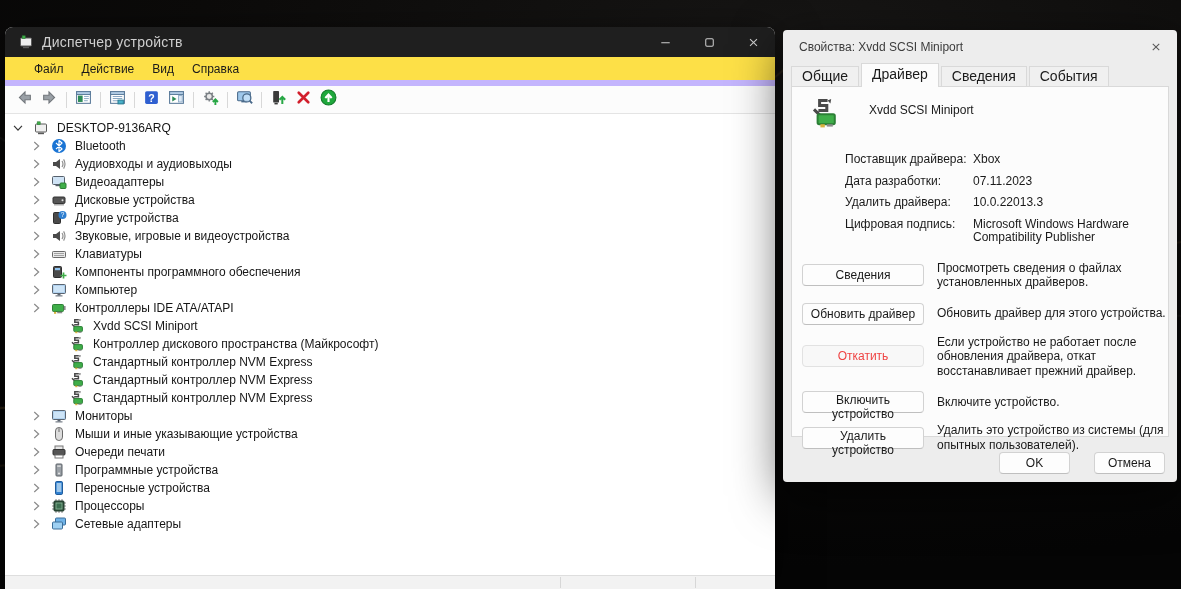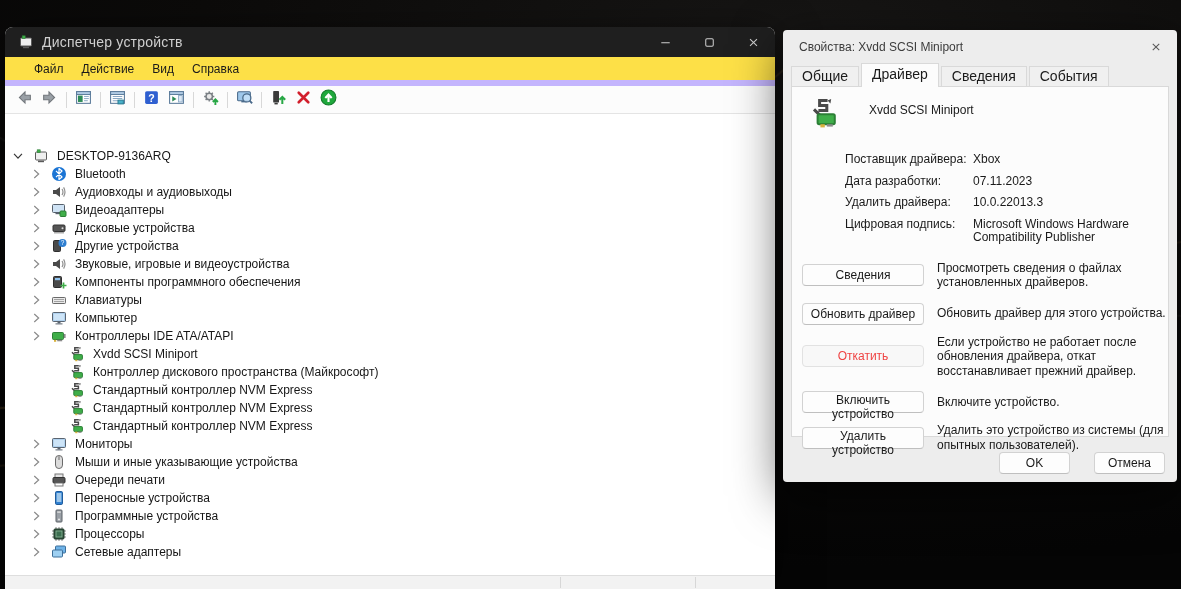--- a/index.html
+++ b/index.html
@@ -33,21 +33,21 @@
   .dm-menubar{height:23px;background:#fde047;display:flex;align-items:center;
       padding-left:20px;font-size:12px;color:#1a1a1a;flex:0 0 auto;border-bottom:6px solid #c4b5fd;}
   .menu-item{padding:3px 9px;border-radius:3px;}
   .dm-toolbar{height:27px;background:#fcfcfc;border-bottom:1px solid #e4e4e4;
       display:flex;align-items:center;padding-left:7px;flex:0 0 auto;}
   .tool-btn{width:25px;height:23px;display:flex;align-items:center;justify-content:center;border-radius:3px;}
   .tool-btn svg{width:17px;height:17px;}
   .tool-sep{width:1px;height:16px;background:#d8d8d8;margin:0 4px;}
   .dm-tree{flex:1 1 auto;background:#fff;padding-top:5px;font-size:12px;color:#161616;overflow:hidden;}
   .tree-row{height:18px;display:flex;align-items:center;white-space:nowrap;}
-  .tree-row.lvl0{padding-left:6px;margin-top:28px;}
+  .tree-row.lvl0{padding-left:6px;}
   .tree-row.lvl1{padding-left:24px;}
   .tree-row.lvl2{padding-left:64px;}
   .tw-chev{width:14px;height:14px;margin-right:8px;flex:0 0 auto;}
   .tw-chev svg{width:14px;height:14px;}
   .tw-icon{width:16px;height:16px;margin-right:8px;flex:0 0 auto;}
   .tw-icon svg{width:16px;height:16px;}
   .dm-statusbar{height:13px;background:#f2f2f2;border-top:1px solid #dedede;position:relative;flex:0 0 auto;}
   .sb-sep{position:absolute;top:1px;bottom:1px;width:1px;background:#d7d7d7;}
 
   
@@ -281,35 +281,35 @@
             <path d="M2 6 H5 L9 3 V13 L5 10 H2 Z" fill="#4a4a4a"></path>
             <path d="M11 5 Q13 8 11 11 M12.6 3.4 Q15.4 8 12.6 12.6" stroke="#8f8f8f" fill="none" stroke-width="1.2"></path>
           </svg></span>
     <span class="tw-label">Звуковые, игровые и видеоустройства</span>
   </div>
       <div class="tree-row lvl1">
     <span class="tw-chev"><svg viewBox="0 0 16 16">
             <path d="M6 3.5 L11 8 L6 12.5" fill="none" stroke="#8a8a8a" stroke-width="1.4"></path>
           </svg></span>
     <span class="tw-icon"><svg viewBox="0 0 16 16">
+            <rect x="1.5" y="5.5" width="13" height="6" rx="0.8" fill="#e9e9e9" stroke="#6a6a6a"></rect>
+            <path d="M3 7.5 H13 M3 9.5 H13" stroke="#9a9a9a" stroke-width="0.9"></path>
+          </svg></span>
+    <span class="tw-label">Клавиатуры</span>
+  </div>
+      <div class="tree-row lvl1">
+    <span class="tw-chev"><svg viewBox="0 0 16 16">
+            <path d="M6 3.5 L11 8 L6 12.5" fill="none" stroke="#8a8a8a" stroke-width="1.4"></path>
+          </svg></span>
+    <span class="tw-icon"><svg viewBox="0 0 16 16">
             <rect x="2.5" y="2.5" width="8" height="11" rx="1" fill="#4a4a4a" stroke="#2e2e2e"></rect>
             <rect x="4" y="4" width="5" height="2.2" fill="#8fc3ef"></rect>
             <path d="M12.5 8.5 V14.5 M9.5 11.5 H15.5" stroke="#3fae49" stroke-width="1.7"></path>
           </svg></span>
     <span class="tw-label">Компоненты программного обеспечения</span>
-  </div>
-      <div class="tree-row lvl1">
-    <span class="tw-chev"><svg viewBox="0 0 16 16">
-            <path d="M6 3.5 L11 8 L6 12.5" fill="none" stroke="#8a8a8a" stroke-width="1.4"></path>
-          </svg></span>
-    <span class="tw-icon"><svg viewBox="0 0 16 16">
-            <rect x="1.5" y="5.5" width="13" height="6" rx="0.8" fill="#e9e9e9" stroke="#6a6a6a"></rect>
-            <path d="M3 7.5 H13 M3 9.5 H13" stroke="#9a9a9a" stroke-width="0.9"></path>
-          </svg></span>
-    <span class="tw-label">Клавиатуры</span>
   </div>
       <div class="tree-row lvl1">
     <span class="tw-chev"><svg viewBox="0 0 16 16">
             <path d="M6 3.5 L11 8 L6 12.5" fill="none" stroke="#8a8a8a" stroke-width="1.4"></path>
           </svg></span>
     <span class="tw-icon"><svg viewBox="0 0 16 16">
             <rect x="1.5" y="2.5" width="13" height="9" rx="1" fill="#9ec7ea" stroke="#5a6470"></rect>
             <rect x="2.6" y="3.6" width="10.8" height="6.8" fill="#cde4f7"></rect>
             <rect x="6.5" y="12" width="3" height="1.4" fill="#5a6470"></rect>
             <rect x="4.5" y="13.4" width="7" height="1" fill="#5a6470"></rect>
@@ -414,35 +414,35 @@
             <rect x="2" y="5.5" width="12" height="5.5" rx="1" fill="#555" stroke="#333"></rect>
             <rect x="4" y="11" width="8" height="3" fill="#fff" stroke="#777"></rect>
           </svg></span>
     <span class="tw-label">Очереди печати</span>
   </div>
       <div class="tree-row lvl1">
     <span class="tw-chev"><svg viewBox="0 0 16 16">
             <path d="M6 3.5 L11 8 L6 12.5" fill="none" stroke="#8a8a8a" stroke-width="1.4"></path>
           </svg></span>
     <span class="tw-icon"><svg viewBox="0 0 16 16">
-            <rect x="4.5" y="1.5" width="7" height="13" rx="1.2" fill="#2f7fd0" stroke="#1f5c9c"></rect>
-            <rect x="5.6" y="3" width="4.8" height="9" fill="#9ec7ea"></rect>
-          </svg></span>
-    <span class="tw-label">Переносные устройства</span>
-  </div>
-      <div class="tree-row lvl1">
-    <span class="tw-chev"><svg viewBox="0 0 16 16">
-            <path d="M6 3.5 L11 8 L6 12.5" fill="none" stroke="#8a8a8a" stroke-width="1.4"></path>
-          </svg></span>
-    <span class="tw-icon"><svg viewBox="0 0 16 16">
             <rect x="5" y="2" width="6" height="12" rx="0.8" fill="#9aa0a6" stroke="#5a6066"></rect>
             <rect x="6.2" y="3.5" width="3.6" height="1.2" fill="#e8e8e8"></rect>
             <circle cx="8" cy="11.5" r="1" fill="#e8e8e8"></circle>
           </svg></span>
     <span class="tw-label">Программные устройства</span>
+  </div>
+      <div class="tree-row lvl1">
+    <span class="tw-chev"><svg viewBox="0 0 16 16">
+            <path d="M6 3.5 L11 8 L6 12.5" fill="none" stroke="#8a8a8a" stroke-width="1.4"></path>
+          </svg></span>
+    <span class="tw-icon"><svg viewBox="0 0 16 16">
+            <rect x="4.5" y="1.5" width="7" height="13" rx="1.2" fill="#2f7fd0" stroke="#1f5c9c"></rect>
+            <rect x="5.6" y="3" width="4.8" height="9" fill="#9ec7ea"></rect>
+          </svg></span>
+    <span class="tw-label">Переносные устройства</span>
   </div>
       <div class="tree-row lvl1">
     <span class="tw-chev"><svg viewBox="0 0 16 16">
             <path d="M6 3.5 L11 8 L6 12.5" fill="none" stroke="#8a8a8a" stroke-width="1.4"></path>
           </svg></span>
     <span class="tw-icon"><svg viewBox="0 0 16 16">
             <path d="M5 1 V3 M8 1 V3 M11 1 V3 M5 13 V15 M8 13 V15 M11 13 V15 M1 5 H3 M1 8 H3 M1 11 H3 M13 5 H15 M13 8 H15 M13 11 H15" stroke="#888" stroke-width="1"></path>
             <rect x="3" y="3" width="10" height="10" rx="1" fill="#2f4f3b" stroke="#1f3a2a"></rect>
             <rect x="5" y="5" width="6" height="6" fill="#3c6e50" stroke="#8ab99a" stroke-width=".8"></rect>
           </svg></span>

